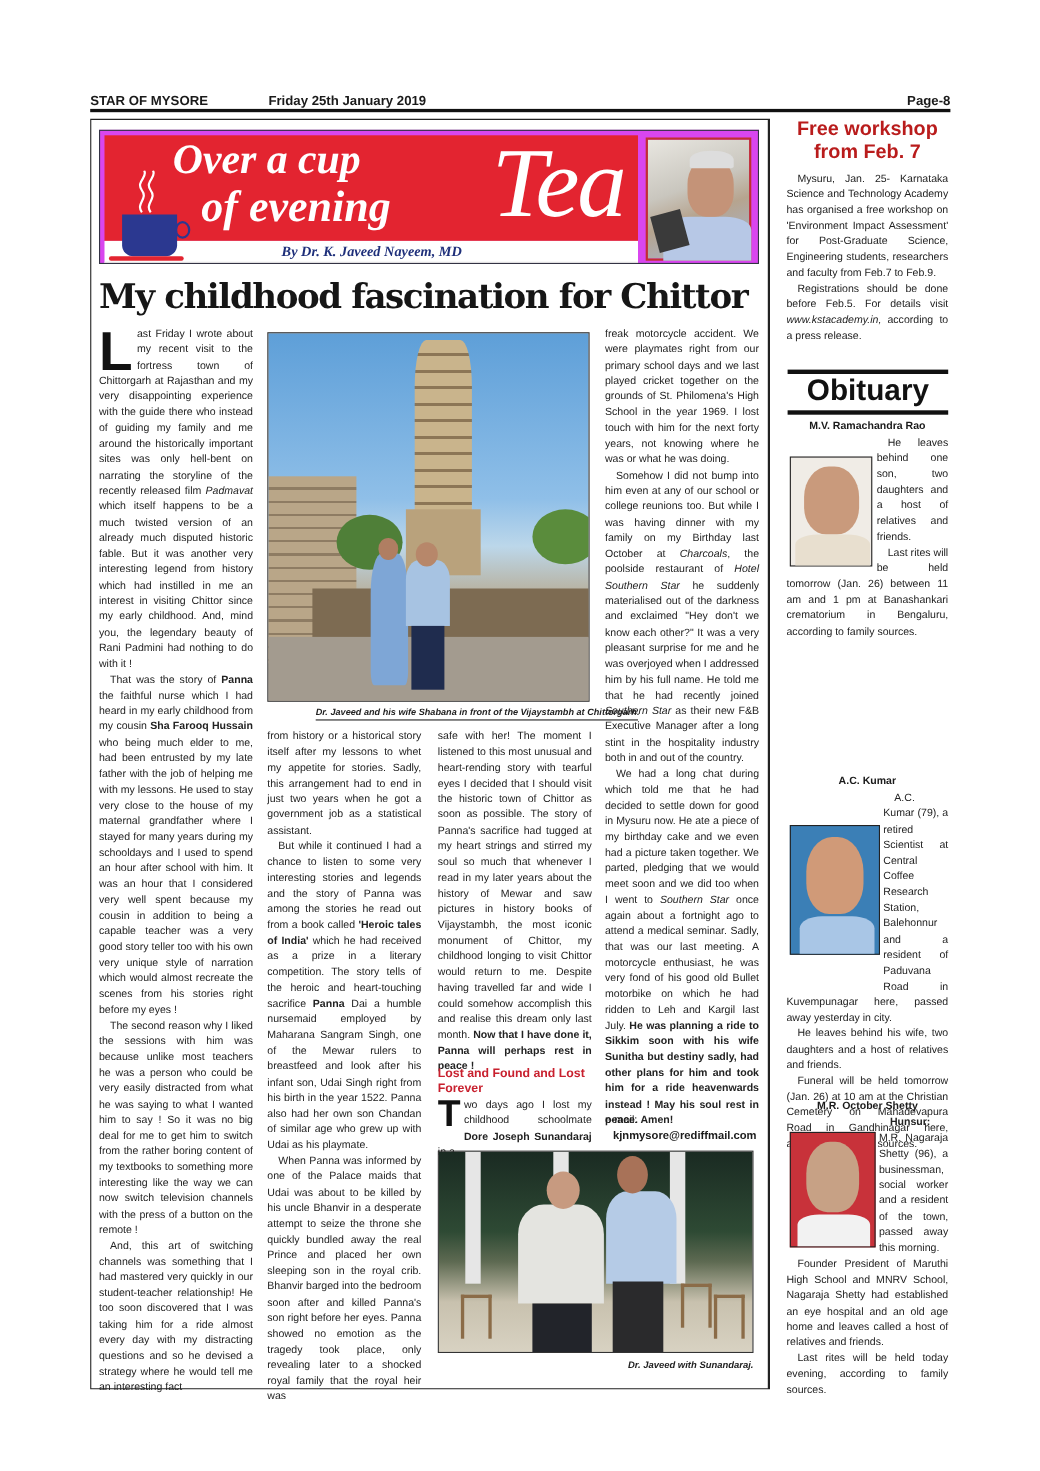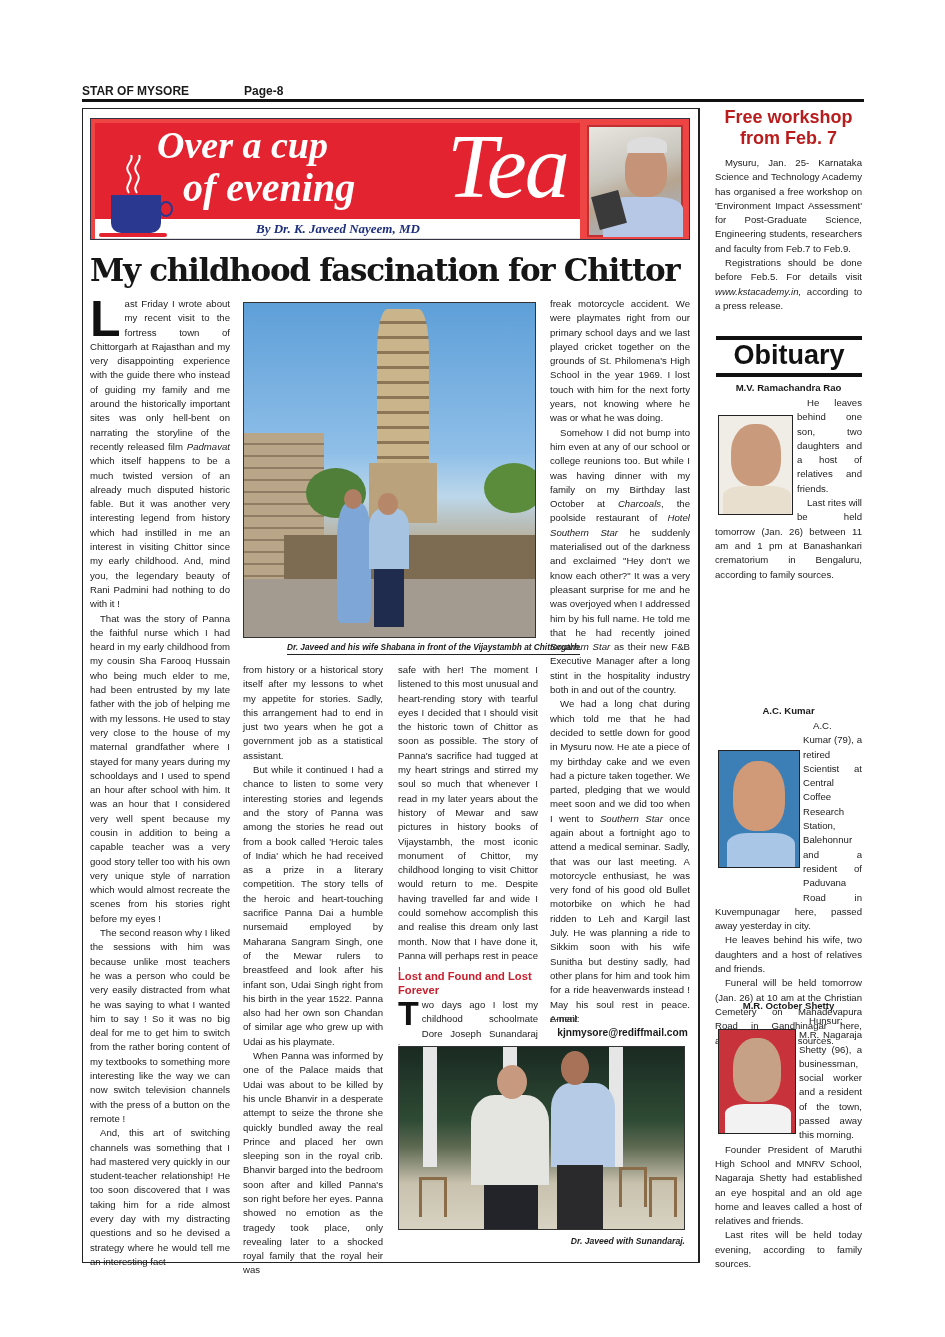--- a/index.html
+++ b/index.html
@@ -3,21 +3,21 @@
 <meta charset="utf-8">
 <style>
   * { box-sizing: border-box; margin: 0; padding: 0; }
   body { width: 945px; height: 1337px; background: #fff; font-family: "Liberation Sans", sans-serif; color: #1a1a1a; position: relative; overflow: hidden; }
   .masthead { position: absolute; left: 82px; top: 80px; width: 782px; height: 18px; display: flex; align-items: flex-end; font-weight: bold; font-size: 12px; }
   .masthead .paper { width: 162px; }
   .masthead .date { flex: 1; }
   .masthead-rule { position: absolute; left: 82px; top: 99px; width: 782px; height: 3px; background: #111; }
 
   .main-box { position: absolute; left: 82px; top: 108px; width: 618px; height: 1155px; border: 1.5px solid #222; border-right: 2px solid #222; }
-  .banner { position: absolute; left: 90px; top: 118px; width: 600px; height: 122px; border: 1px solid #334; background: #ef4444; }
+  .banner { position: absolute; left: 90px; top: 118px; width: 600px; height: 122px; border: 1px solid #334; background: #d946ef; }
   .banner-red { position: absolute; left: 4px; top: 4px; width: 485px; height: 96px; background: #e32430; }
   .banner-white { position: absolute; left: 4px; top: 100px; width: 485px; height: 20px; background: #fff; border-bottom: 1px solid #ddd; }
   .banner-line1 { position: absolute; left: 66px; top: 6px; font-family: "Liberation Serif", serif; font-style: italic; font-weight: bold; color: #fff; font-size: 38px; line-height: 40px; }
   .banner-line2 { position: absolute; left: 92px; top: 48px; font-family: "Liberation Serif", serif; font-style: italic; font-weight: bold; color: #fff; font-size: 40px; line-height: 42px; }
   .banner-tea { position: absolute; left: 356px; top: 2px; font-family: "Liberation Serif", serif; font-style: italic; color: #fff; font-size: 90px; line-height: 92px; letter-spacing: -2px; }
   .banner-byline { position: absolute; left: 165px; top: 102px; font-family: "Liberation Serif", serif; font-style: italic; font-weight: bold; color: #1e2f7a; font-size: 13px; }
   .cup { position: absolute; left: 20px; top: 76px; width: 50px; height: 38px; background: #2b3890; border-radius: 0 0 10px 10px; }
   .cup-handle { position: absolute; left: 68px; top: 82px; width: 14px; height: 16px; border: 2px solid #2b3890; border-radius: 50%; }
   .saucer { position: absolute; left: 8px; top: 114px; width: 68px; height: 4px; background: #e32430; border-radius: 2px; }
   .steam { position: absolute; left: 30px; top: 36px; width: 30px; height: 40px; }
@@ -25,21 +25,21 @@
   .author-photo .face { position: absolute; left: 36px; top: 16px; width: 42px; height: 54px; background: #c49378; border-radius: 45% 45% 40% 40%; }
   .author-photo .hair { position: absolute; left: 38px; top: 10px; width: 40px; height: 16px; background: #ddd; border-radius: 50% 50% 10% 10%; }
   .author-photo .shirt { position: absolute; left: 14px; top: 70px; width: 80px; height: 40px; background: #b7c8e6; border-radius: 30% 30% 0 0; }
   .author-photo .book { position: absolute; left: 6px; top: 66px; width: 28px; height: 34px; background: #3a3a3a; transform: rotate(-15deg); }
 
   .headline { position: absolute; left: 90px; top: 252px; width: 605px; font-family: "DejaVu Serif", serif; font-weight: bold; font-size: 31px; letter-spacing: -1.3px; color: #161616; white-space: nowrap; }
 
   .col { position: absolute; font-size: 9.6px; line-height: 14.3px; text-align: justify; color: #222; }
   .col p { text-indent: 10px; }
   .col p.noind { text-indent: 0; }
-  .col b { font-weight: normal; margin-top: 28px; }
+  .col b { font-weight: bold; margin-top: 28px; }
   .col i { font-style: italic; }
   .dropcap { float: left; font-family: "Liberation Sans", sans-serif; font-weight: bold; font-size: 50px; line-height: 40px; margin: 2px 4px 0 0; color: #111; }
   .dropcap-sm { float: left; font-weight: bold; font-size: 34px; line-height: 28px; margin: 1px 3px 0 0; color: #111; }
 
   .photo1 { position: absolute; left: 243px; top: 302px; width: 293px; height: 336px; border: 1px solid #333; overflow: hidden; background: linear-gradient(180deg, #5e9fd8 0%, #8fbfe8 45%, #bcd7ea 58%, #b7ad97 72%, #8e8270 86%, #9e958a 100%); }
   .tower { position: absolute; left: 133px; top: 6px; width: 52px; height: 210px; background: repeating-linear-gradient(180deg, #c9b48c 0px, #c9b48c 12px, #8c7656 12px, #8c7656 15px); border-radius: 20% 20% 0 0; }
   .tower-base { position: absolute; left: 125px; top: 160px; width: 68px; height: 60px; background: #b9a27c; }
   .wall-left { position: absolute; left: 0; top: 130px; width: 80px; height: 170px; background: repeating-linear-gradient(180deg, #b9a688 0px, #b9a688 10px, #8e7c63 10px, #8e7c63 12px); }
   .trees-left { position: absolute; left: 62px; top: 165px; width: 60px; height: 50px; background: #4f7f38; border-radius: 50%; }
   .trees-right { position: absolute; left: 240px; top: 160px; width: 60px; height: 50px; background: #5a8c3c; border-radius: 50%; }
@@ -76,20 +76,21 @@
   .obit-rule-bot { position: absolute; left: 716px; top: 373px; width: 146px; height: 4px; background: #111; }
   .obit-name { position: absolute; left: 715px; width: 147px; text-align: center; font-weight: bold; font-size: 9.6px; }
   .obit-photo { position: absolute; border: 1px solid #222; overflow: hidden; }
   .op-face { position: absolute; border-radius: 45% 45% 40% 40%; }
 </style>
 </head>
 <body>
 
 <div class="masthead" data-name="masthead">
   <span class="paper" data-name="paper-name">STAR OF MYSORE</span>
+  <span class="date" data-name="issue-date">Friday 25th January 2019</span>
   <span class="page" data-name="page-number">Page-8</span>
 </div>
 <div class="masthead-rule" data-name="masthead-rule"></div>
 
 <div class="main-box" data-name="article-box"></div>
 
 <div class="banner" data-name="column-banner">
   <div class="banner-red" data-name="banner-red-panel"></div>
   <div class="banner-white" data-name="banner-byline-strip"></div>
   <svg class="steam" data-name="steam-icon" viewBox="0 0 30 40">

